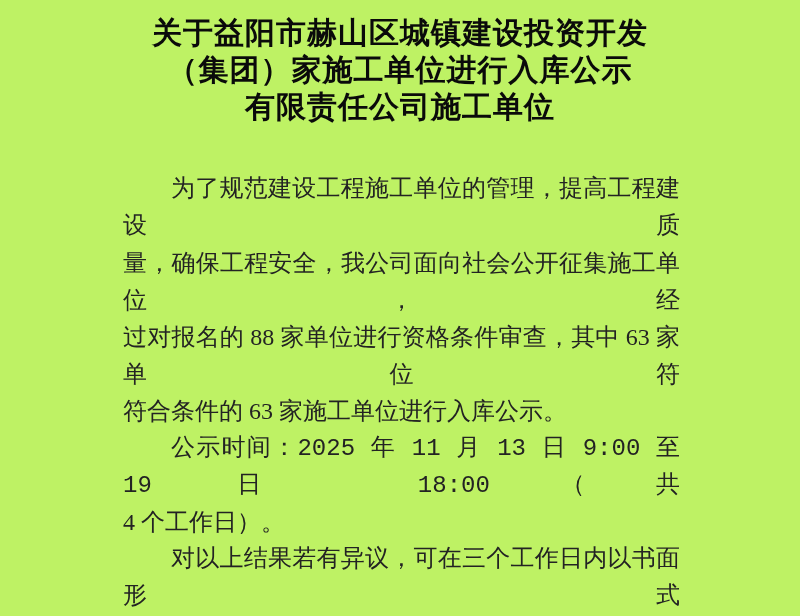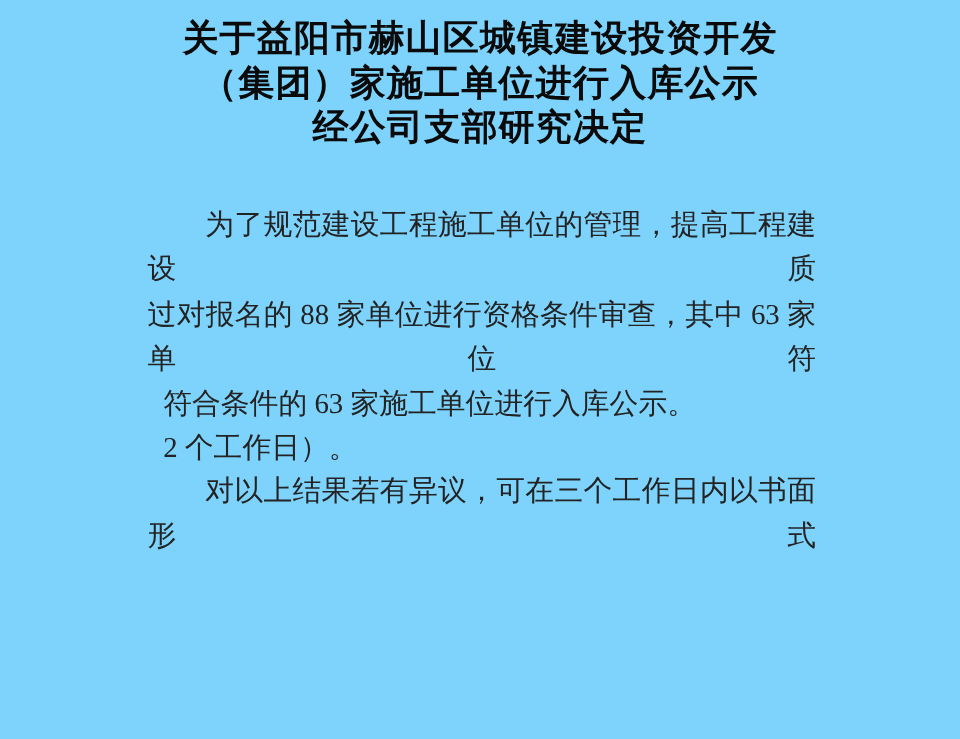--- a/index.html
+++ b/index.html
@@ -4,21 +4,21 @@
 <style>
   html, body {
     margin: 0;
     padding: 0;
     background: #ffffff;
   }
   .page {
     position: relative;
     width: 800px;
     height: 616px;
-    background: #7dd3fc;
+    background: #bef264;
     overflow: hidden;
     color: #1d1d1d;
   }
   .title-block {
     padding-top: 14px;
     text-align: center;
     font-family: "Liberation Sans", "DejaVu Sans", sans-serif;
     font-weight: 700;
     font-size: 30px;
     line-height: 37px;
@@ -41,37 +41,38 @@
     text-justify: inter-character;
     white-space: normal;
   }
   .line.indent {
     text-indent: 2em;
     font-family: Liberation Mono, monospace;
   }
   .line.para-end {
     text-align: left;
     text-align-last: left;
-    margin-left: 13px;
     -moz-text-align-last: left;
   }
 </style>
 </head>
 <body>
 
 <div class="page">
 
   <div class="title-block">
     <div>关于益阳市赫山区城镇建设投资开发</div>
     <div>（集团）家施工单位进行入库公示</div>
-    <div>经公司支部研究决定</div>
+    <div>有限责任公司施工单位</div>
   </div>
 
   <div class="body-block">
     <div class="line indent">为了规范建设工程施工单位的管理，提高工程建设质</div>
+    <div class="line">量，确保工程安全，我公司面向社会公开征集施工单位，经</div>
     <div class="line">过对报名的 88 家单位进行资格条件审查，其中 63 家单位符</div>
     <div class="line para-end">符合条件的 63 家施工单位进行入库公示。</div>
-    <div class="line para-end">2 个工作日）。</div>
+    <div class="line indent">公示时间：2025 年 11 月 13 日 9:00 至 19 日 18:00（共</div>
+    <div class="line para-end">4 个工作日）。</div>
     <div class="line indent">对以上结果若有异议，可在三个工作日内以书面形式</div>
 
   </div>
 
 </div>
 
 </body></html>

